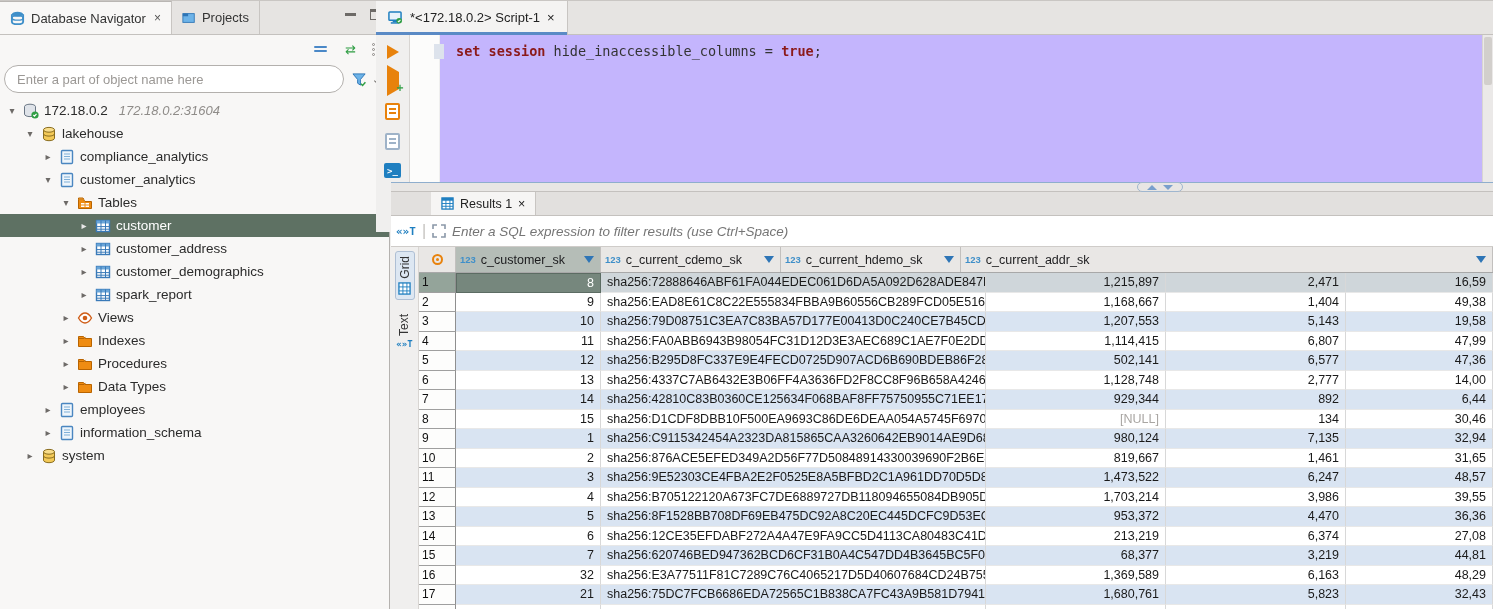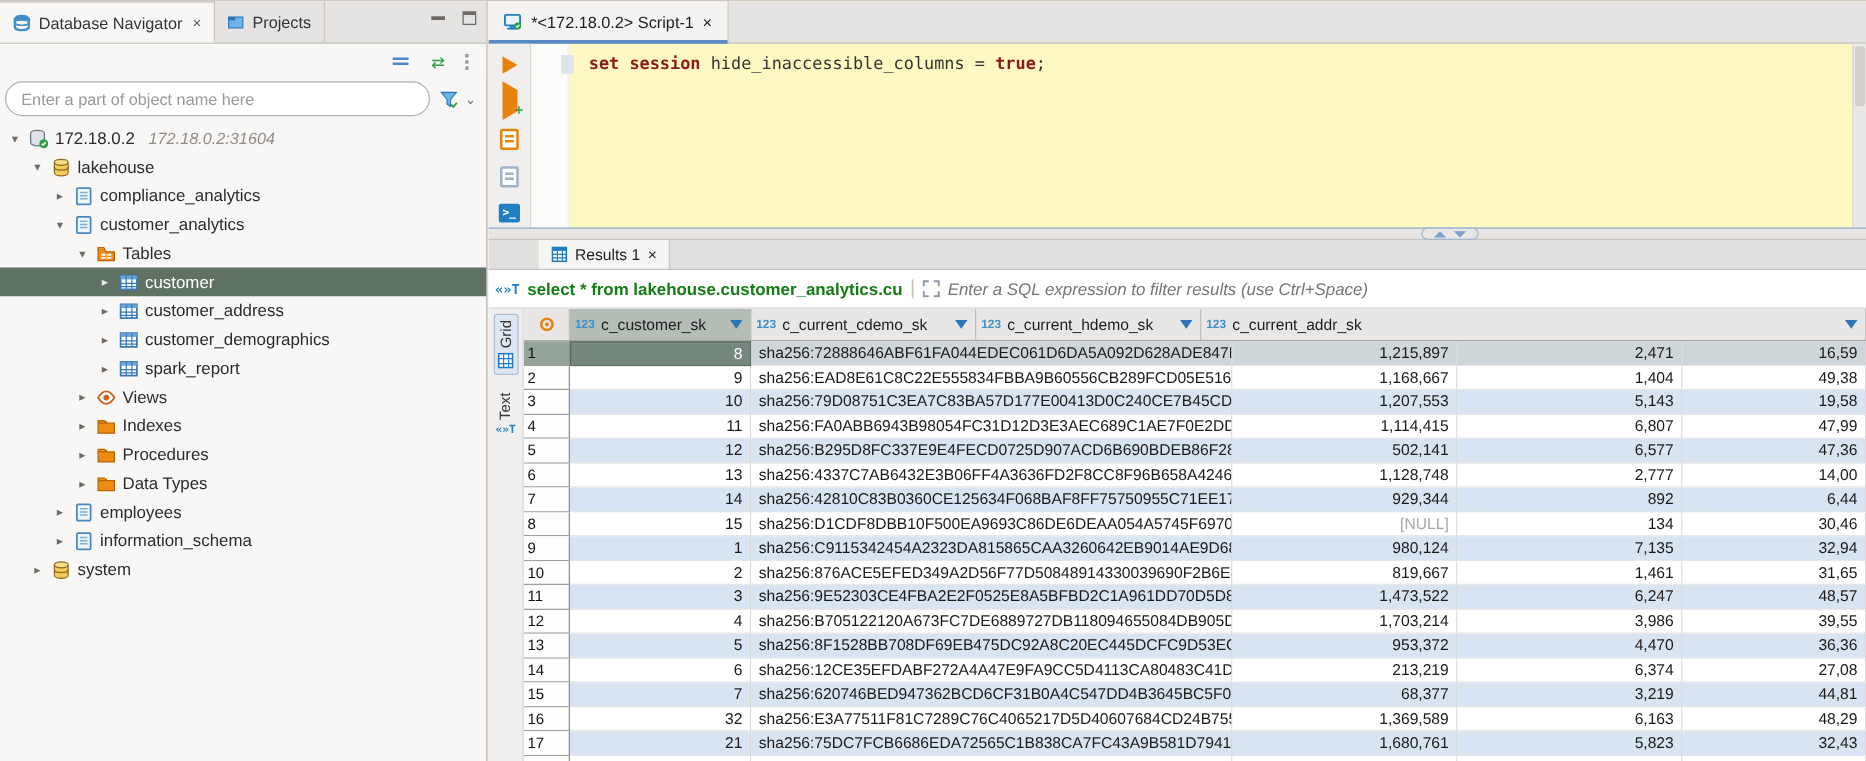--- a/index.html
+++ b/index.html
@@ -31,21 +31,21 @@
   
   .tree { position:relative; font-size:13.5px; }
   .tree-row { height:23px; display:flex; align-items:center; gap:5px; white-space:nowrap; cursor:default; }
   .tree-row .arrow { width:12px; text-align:center; color:#6d6a67; font-size:10px; flex:0 0 12px; }
   .tree-row .t-icon { width:16px; height:16px; flex:0 0 16px; display:inline-flex; }
   .tree-row .t-icon svg { width:16px; height:16px; }
   .tree-row.selected { background:#5e7163; color:#fff; }
   .tree-row.selected .arrow { color:#e8e8e8; }
   .tree-detail { color:#8f8c89; font-style:italic; margin-left:6px; font-size:13px; }
   
-  .editor-area { position:absolute; left:391px; top:0; right:0; height:231px; background:#fef9c3; }
+  .editor-area { position:absolute; left:376px; top:0; right:0; height:231px; background:#c4b5fd; }
   .ed-tabbar { height:34px; background:#e6e4e2; border-bottom:1px solid #c4c1be; display:flex; position:relative; }
   .ed-tab { display:flex; align-items:center; gap:7px; padding:0 12px; font-size:13px; color:#222; background:#f4f3f2; border-right:1px solid #c8c5c2; position:relative; }
   .ed-tab::after { content:""; position:absolute; left:0; right:0; bottom:-1px; height:3px; background:#5a8ac5; }
   .ed-body { position:absolute; top:34px; left:0; right:0; bottom:0; display:flex; }
   .ed-toolbar { width:34px; background:#f0efee; border-right:1px solid #d8d5d2; display:flex; flex-direction:column; align-items:center; padding-top:10px; gap:13px; }
   .play-tri { width:0; height:0; border-left:12px solid #e8820c; border-top:7px solid transparent; border-bottom:7px solid transparent; }
   .play-plus { position:relative; }
   .play-plus .plus { position:absolute; left:8px; top:8px; color:#2f9e44; font-size:11px; font-weight:bold; }
   .script-ico { width:15px; height:17px; border:2px solid #e8820c; border-radius:2px; position:relative; background:#fff; }
   .script-ico i { position:absolute; left:2px; right:2px; height:2px; background:#e8820c; }
@@ -402,21 +402,20 @@
               <path d="M5.3 1v12M9.6 1v12M1 7h12M1 10h12" stroke="#1f7fc0" stroke-width="1"></path>
             </svg>
         </span>
         <span>Results 1</span>
         <span class="x">×</span>
       </div>
     </div>
 
     <div class="filter-bar">
       <span class="sqlT">«»T</span>
-      <span class="filter-query">select * from lakehouse.customer_analytics.cu</span>
       <span class="filter-sep">|</span>
       <span class="expand-ico">
         <svg width="14" height="14" viewBox="0 0 14 14">
             <path d="M1 5V1h4M13 5V1H9M1 9v4h4M13 9v4H9" fill="none" stroke="#8a98a8" stroke-width="1.6"></path>
           </svg>
       </span>
       <input class="filter-placeholder" style="border: none; outline: none; flex: 1 1 0%; min-width: 0px;" placeholder="Enter a SQL expression to filter results (use Ctrl+Space)">
     </div>
 
     <div class="res-side">

